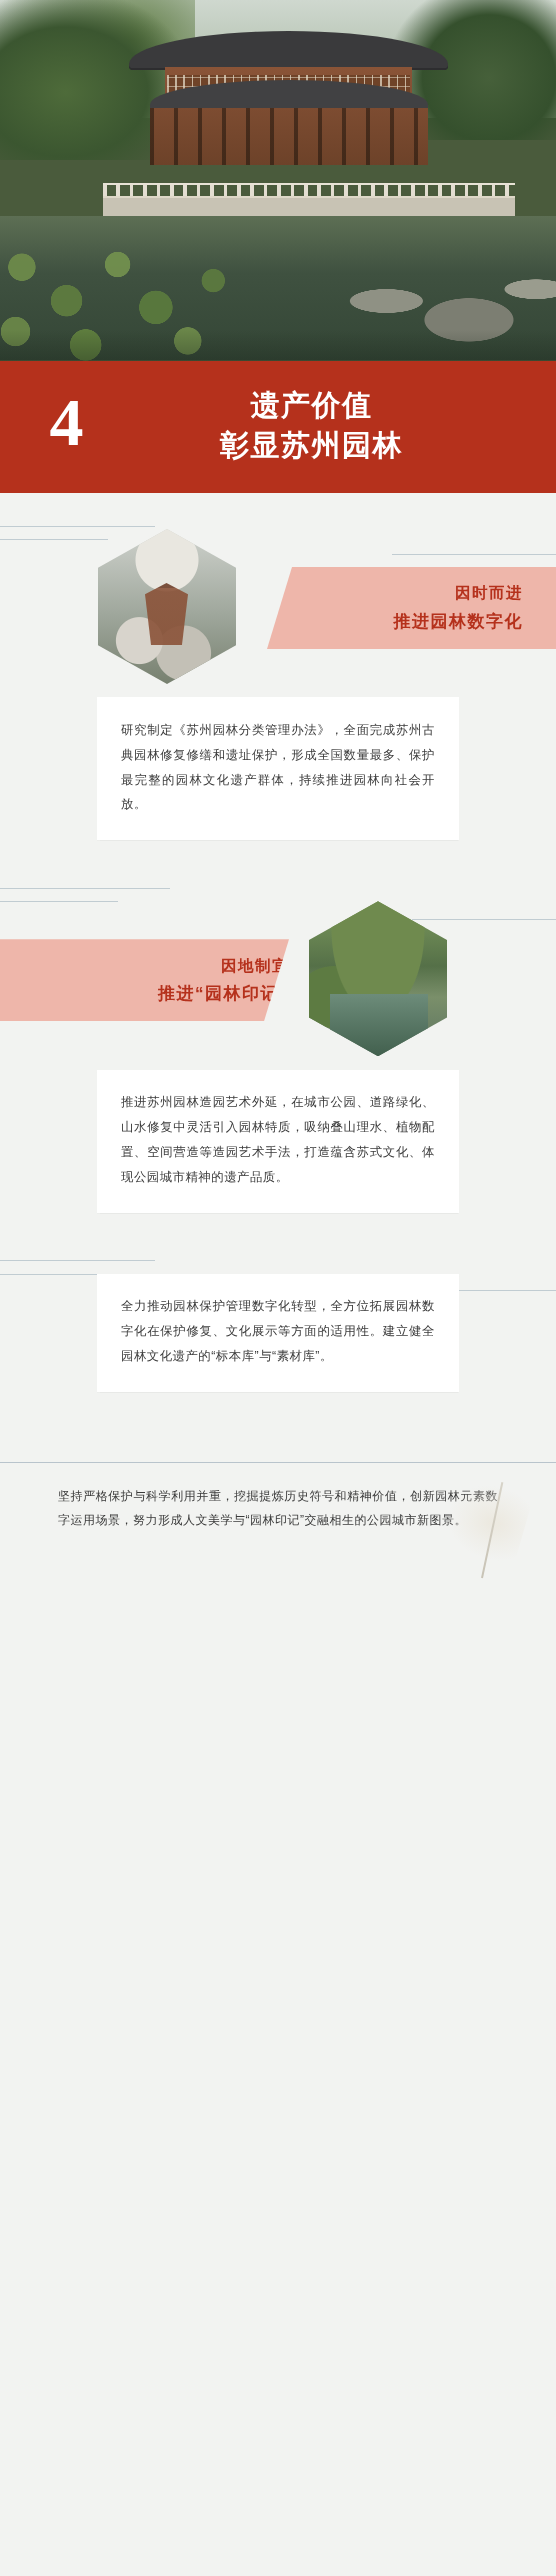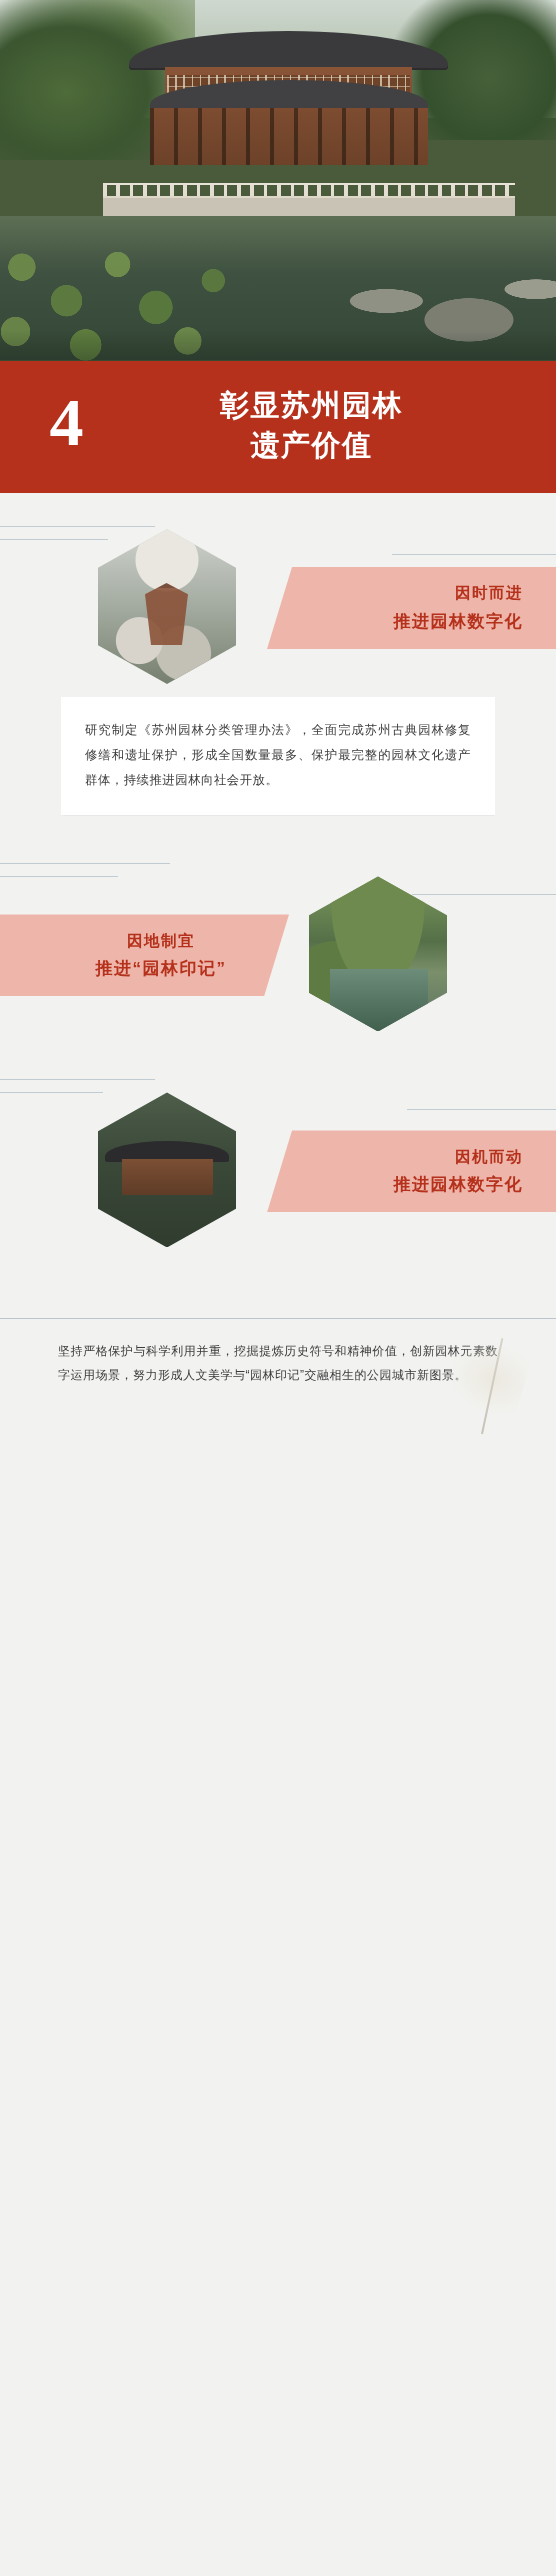--- a/index.html
+++ b/index.html
@@ -279,27 +279,27 @@
     right: 0;
     padding-right: 33px;
     text-align: right;
     align-items: flex-end;
     clip-path: polygon(25px 0, 100% 0, 100% 100%, 0 100%);
   }
   .bandlabel.left {
     left: 0;
     padding-left: 33px;
     text-align: left;
-    align-items: center;
+    align-items: flex-end;
     clip-path: polygon(0 0, 100% 0, calc(100% - 25px) 100%, 0 100%);
   }
 
   .paragraph {
     position: relative;
-    width: 434px;
+    width: 362px;
     margin: 13.4px auto 0 auto;
     background: #ffffff;
     box-sizing: border-box;
     padding: 20.6px 24px 23px 24px;
     color: #3b3b3b;
     font-size: 12.4px;
     line-height: 2;
     letter-spacing: 0.5px;
     text-align: justify;
     box-shadow: 0 0.5px 1px rgba(0,0,0,.04);
@@ -372,22 +372,22 @@
     <div class="hero-water"></div>
     <div class="hero-lotus"></div>
     <div class="hero-rocks"></div>
     <div class="hero-fade"></div>
   </div>
 
   <div class="titleblock">
     <div class="tb-inner">
       <div class="tb-num">4</div>
       <div class="tb-heading">
+        <div>遗产价值</div>
         <div>彰显苏州园林</div>
-        <div>遗产价值</div>
       </div>
     </div>
   </div>
 
   <div class="content">
 
     <div class="section">
       <div class="deco-lines" style="top:-3.1px">
         <div class="ln" style="left:0; top:0; width:155px;"></div>
         <div class="ln" style="left:0; top:13.4px; width:108px;"></div>
@@ -411,34 +411,33 @@
         <div class="ln" style="left:0; top:13.4px; width:118px;"></div>
         <div class="ln" style="left:412px; top:31px; width:144px;"></div>
       </div>
       <div class="hexrow">
         <div class="bandlabel left">
           <div class="l1">因地制宜</div>
           <div class="l2">推进“园林印记”</div>
         </div>
         <div class="hex photo2" style="left:309px; top:0;"></div>
       </div>
+      <div class="paragraph">
+        <span class="indent">推进苏州园林造园艺术外延，在城市公园、道路绿化、山水修复中灵活引入园林特质，吸纳叠山理水、植物配置、空间营造等造园艺术手法，打造蕴含苏式文化、体现公园城市精神的遗产品质。</span>
+      </div>
     </div>
 
     <div class="section">
       <div class="deco-lines" style="top:-13.4px">
         <div class="ln" style="left:0; top:0; width:155px;"></div>
         <div class="ln" style="left:0; top:13.4px; width:103px;"></div>
         <div class="ln" style="left:407px; top:30px; width:149px;"></div>
       </div>
-      <div class="hexrow">
-        <div class="bandlabel right">
-          <div class="l1">因机而动</div>
-          <div class="l2">推进园林数字化</div>
-        </div>
-        <div class="hex photo3" style="left:98px; top:0;"></div>
+      <div class="paragraph">
+        <span class="indent">全力推动园林保护管理数字化转型，全方位拓展园林数字化在保护修复、文化展示等方面的适用性。建立健全园林文化遗产的“标本库”与“素材库”。</span>
       </div>
     </div>
 
 
     <div class="footer">
       <div class="footer-line"></div>
       <div class="footer-text">坚持严格保护与科学利用并重，挖掘提炼历史符号和精神价值，创新园林元素数字运用场景，努力形成人文美学与“园林印记”交融相生的公园城市新图景。</div>
       <div class="footer-feather">
         <div class="plume"></div>
         <div class="stalk"></div>

